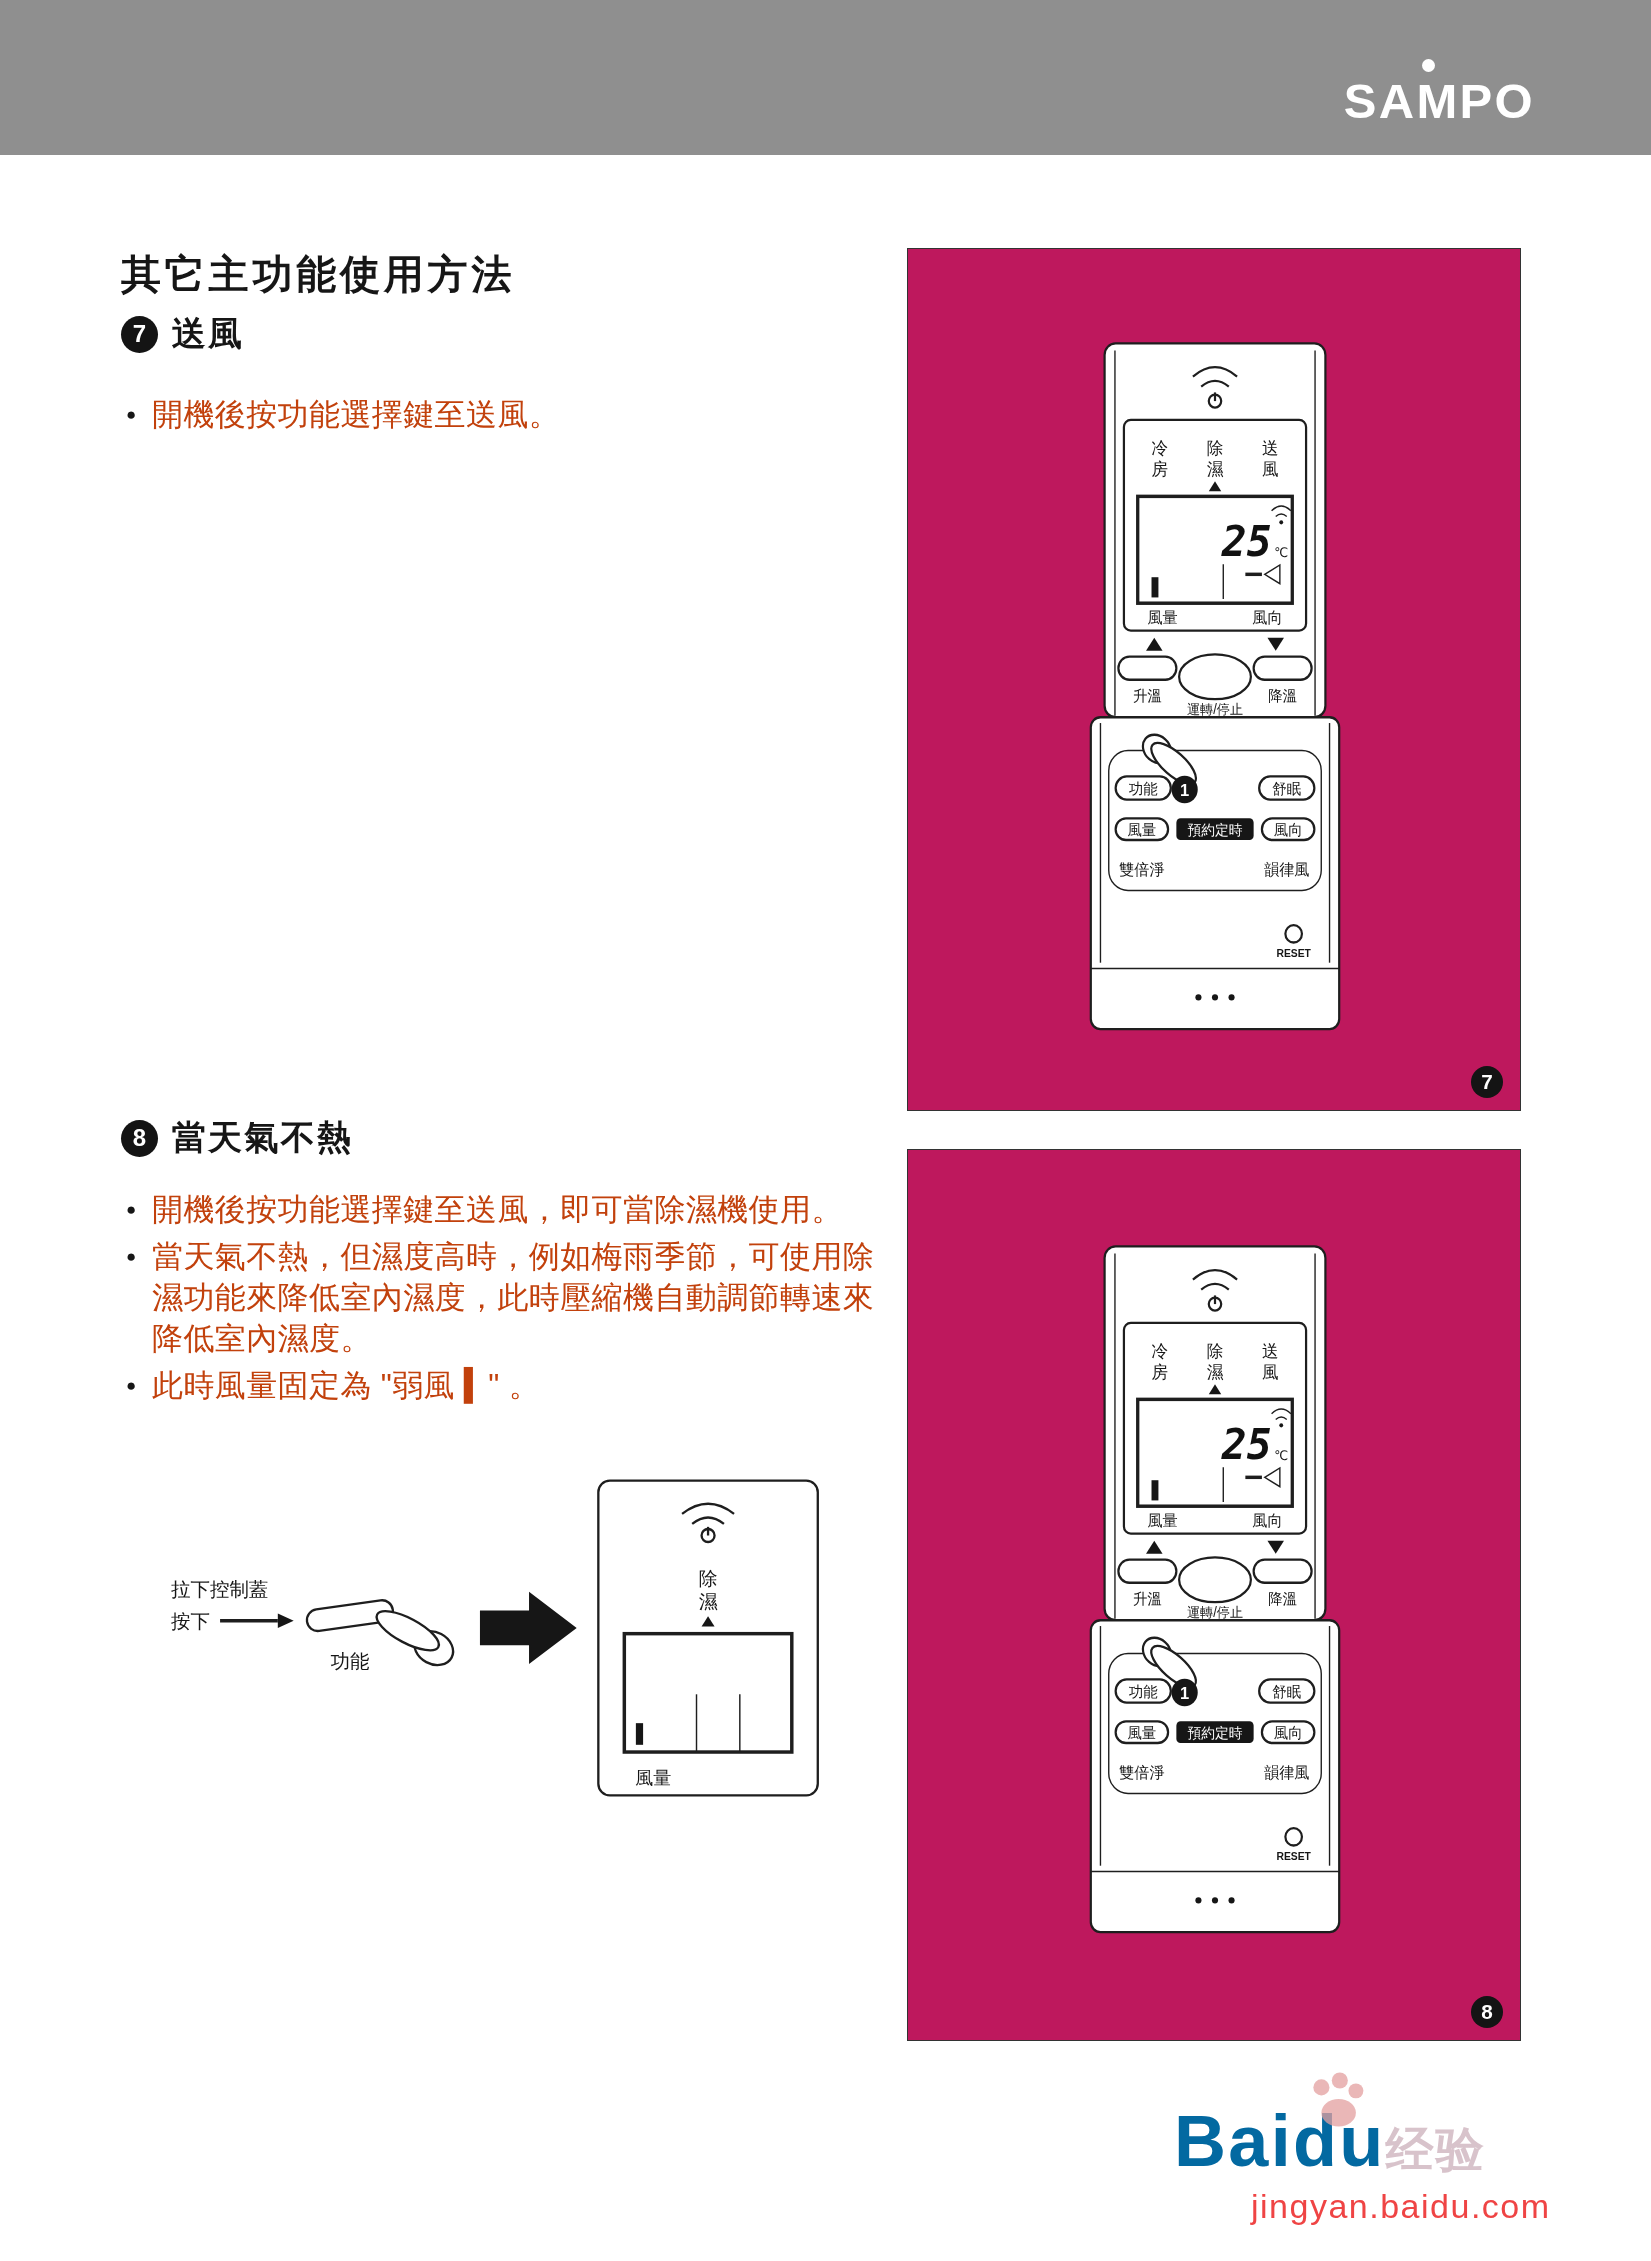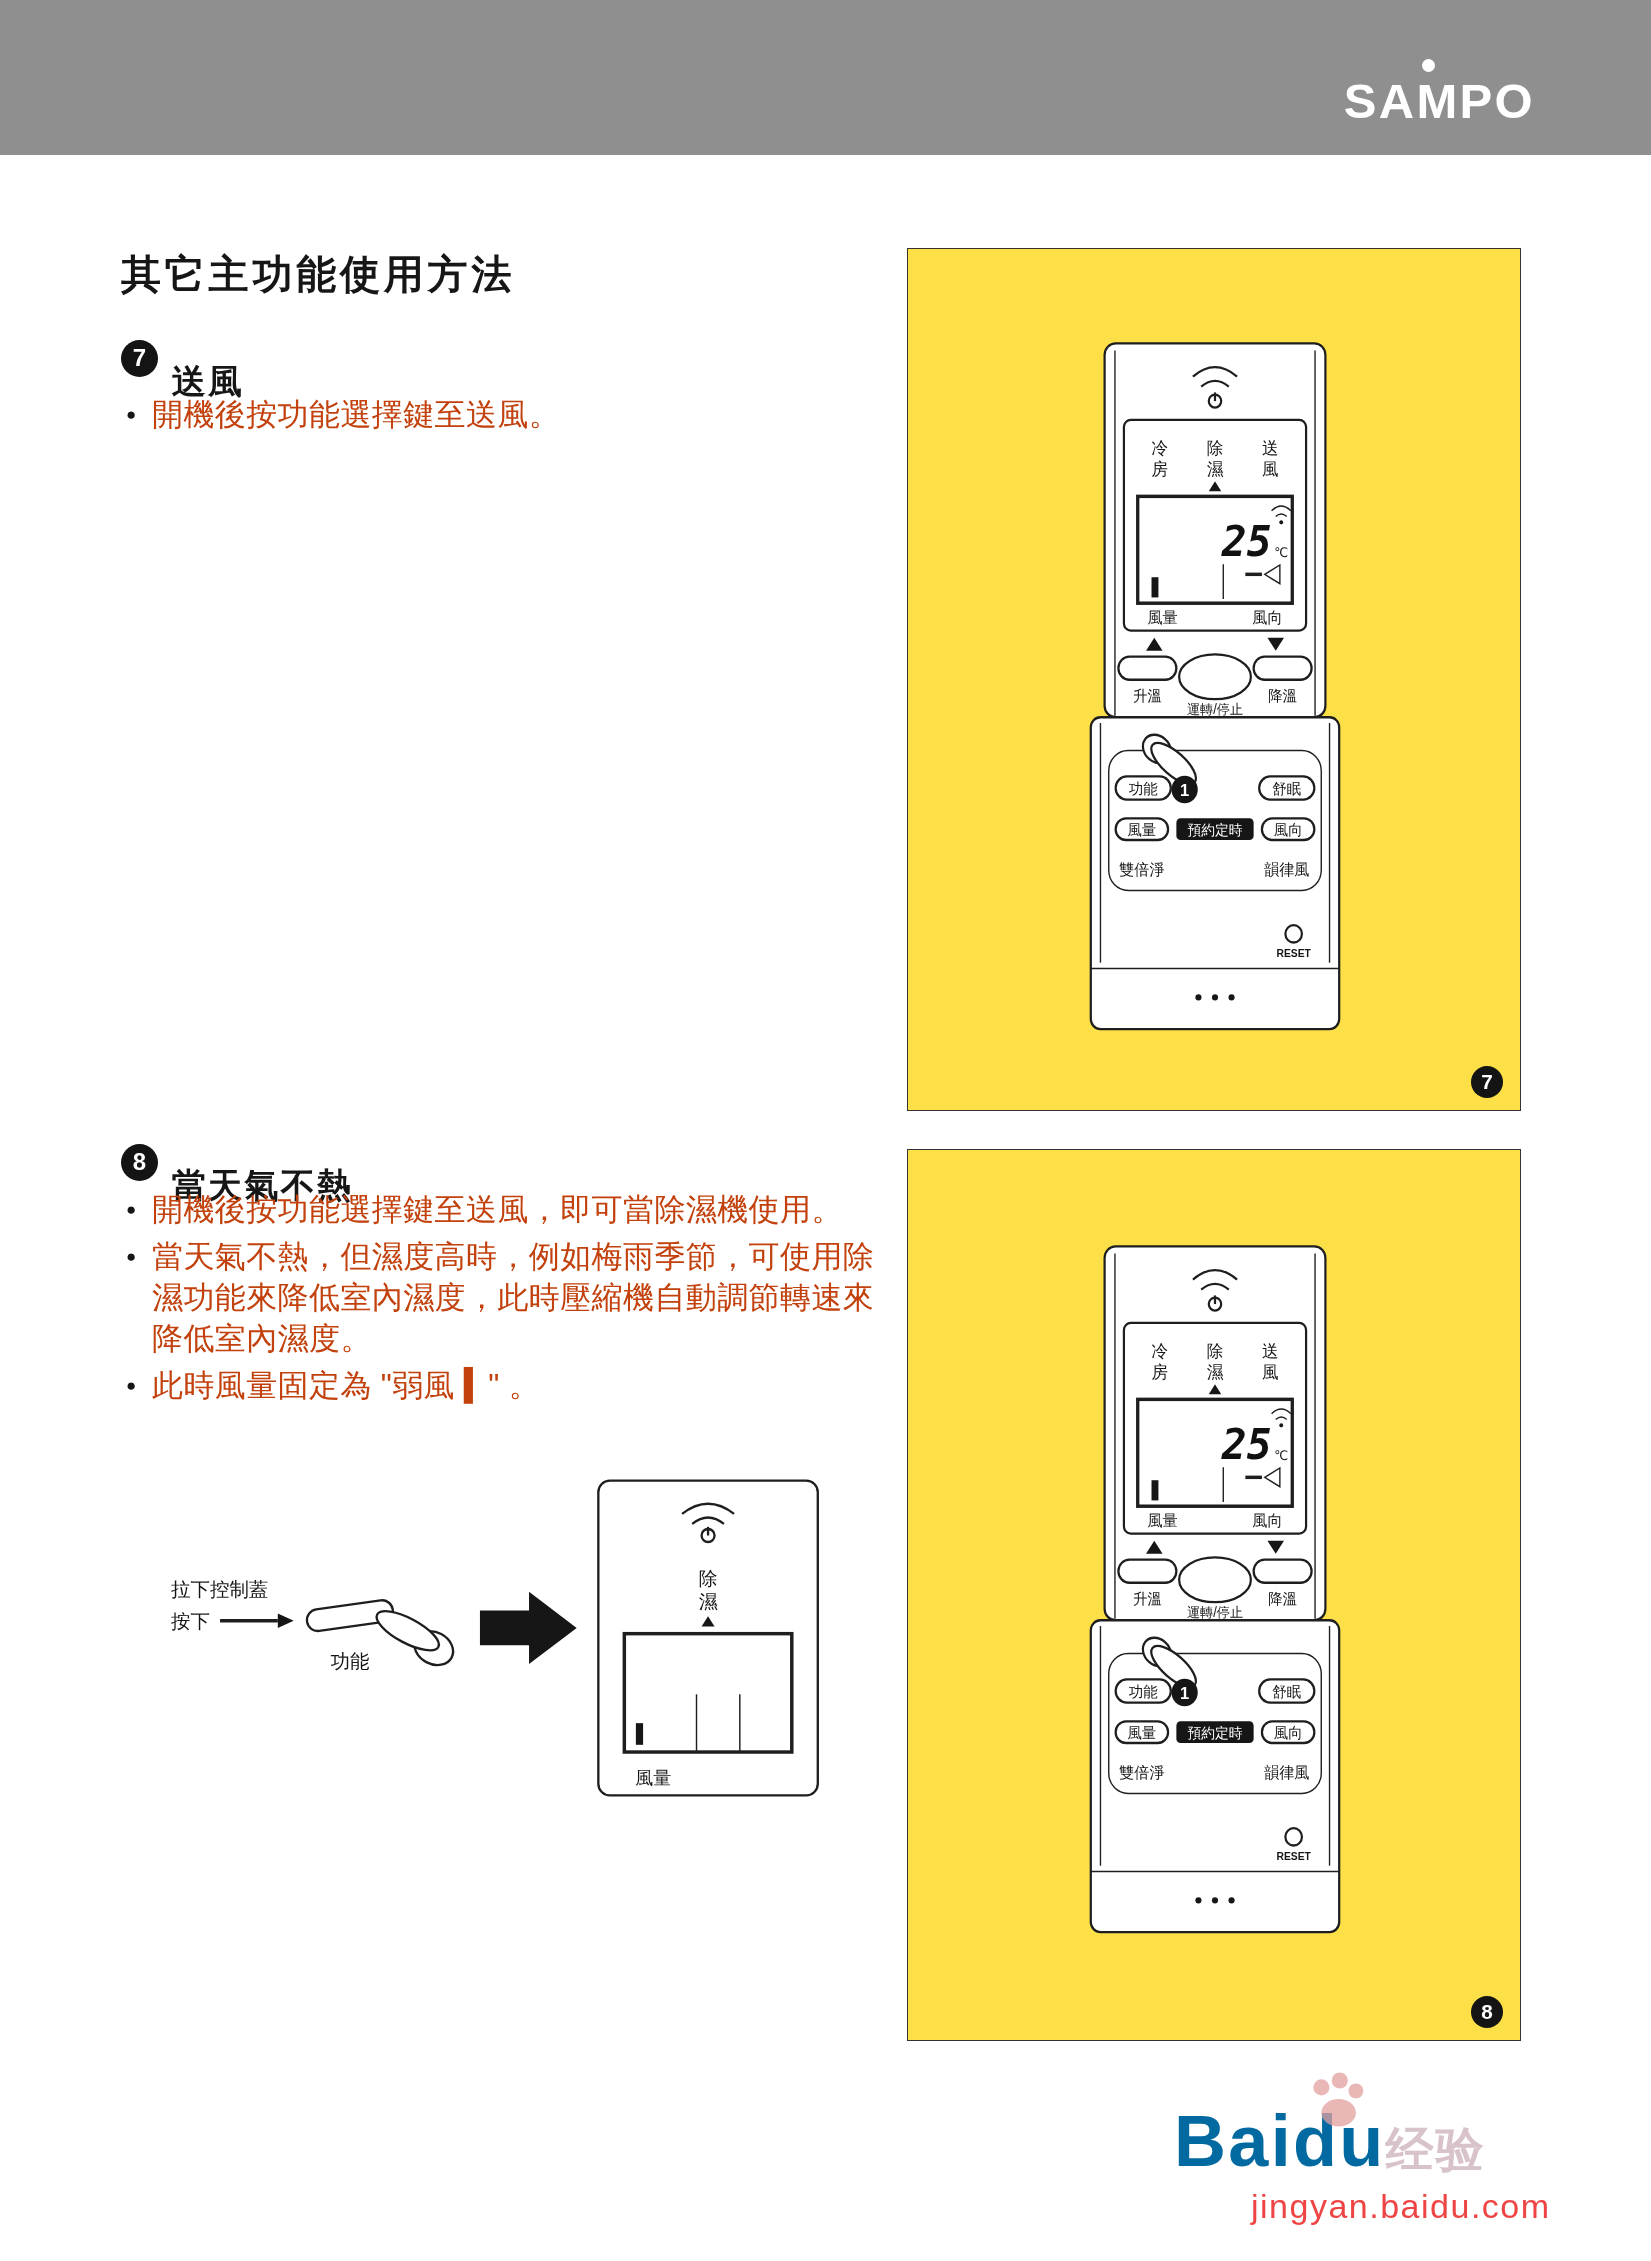--- a/index.html
+++ b/index.html
@@ -17,31 +17,31 @@
               border-radius:50%; background:#ffffff; }
 
   
   .page-title { position:absolute; left:121px; top:247px; font-size:40px; font-weight:600;
                 letter-spacing:3.8px; color:#161616; }
   .section-head { position:absolute; display:flex; align-items:center; gap:13.8px; }
   .sec7-head { left:121px; top:311px; }
   .sec8-head { left:121px; top:1115px; }
   .num-badge { width:37px; height:37px; border-radius:50%; background:#141414; color:#fff;
                font-size:24px; font-weight:bold; display:flex; align-items:center; justify-content:center; }
-  .head-text { font-size:34px; font-weight:bold; color:#161616; letter-spacing:2.3px;margin-top:48px; }
+  .head-text { font-size:34px; font-weight:bold; color:#161616; letter-spacing:2.3px; }
 
   .bullets { position:absolute; display:flex; flex-direction:column; gap:6.1px; }
   .sec7-bullets { left:126px; top:394px; width:758px; }
   .sec8-bullets { left:126px; top:1189px; width:764px; }
   .bullet { display:flex; align-items:flex-start; }
   .dot { flex:0 0 26px; font-size:17px; line-height:41px; color:#161616; }
   .btext { font-size:31px; line-height:41px; color:#c2410c; letter-spacing:0.4px; }
 
   
-  .figure-box { position:absolute; border:1.5px solid #333; background:#fde047; }
+  .figure-box { position:absolute; border:1.5px solid #333; background:#be185d; }
   .box7 { left:907px; top:248px; width:614px; height:863px; }
   .box8 { left:907px; top:1149px; width:614px; height:892px; }
   .remote-slot { position:absolute; left:169px; }
   .box7 .remote-slot { top:90px; }
   .box8 .remote-slot { top:92px; }
   .fig-badge { position:absolute; right:17px; bottom:12.3px; width:32px; height:32px; border-radius:50%;
                background:#141414; color:#fff; font-size:20.7px; font-weight:bold;
                display:flex; align-items:center; justify-content:center; }
 
   

